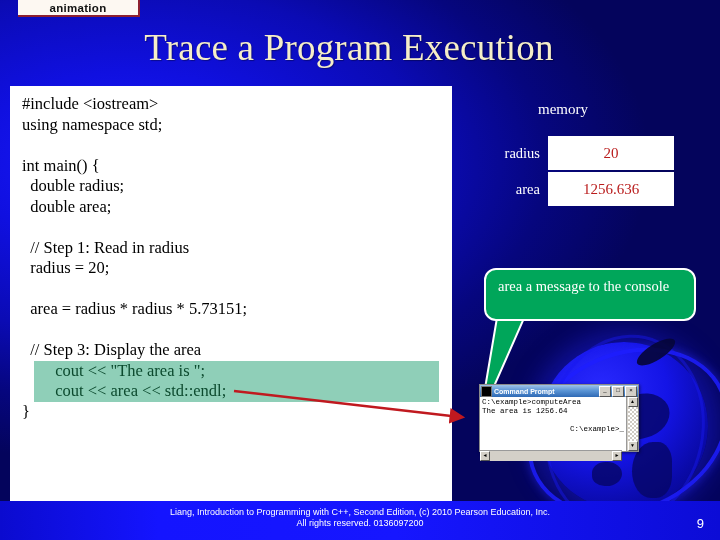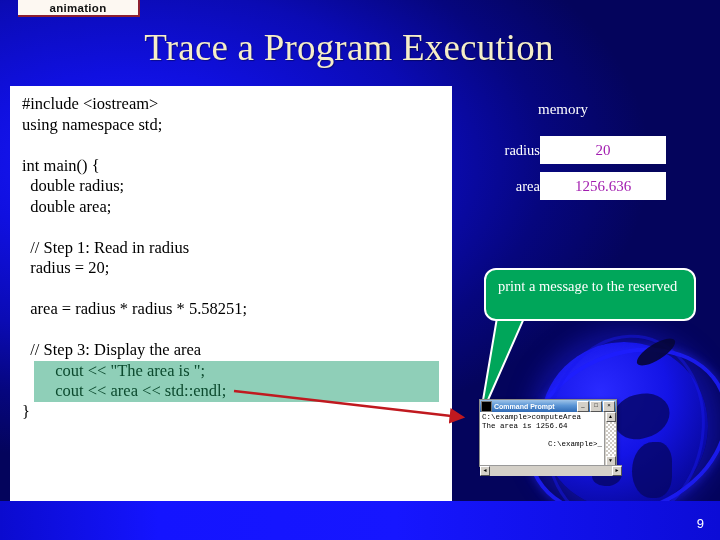--- a/index.html
+++ b/index.html
@@ -157,27 +157,28 @@
   .mem-row-area   { left: 470px; top: 172px; }
   .mem-name {
     width: 66px;
     text-align: right;
     color: #ffffff;
     font-size: 14.5px;
     padding-left: 4px;
   }
   .mem-value {
     width: 126px;
-    height: 28px;
+    height: 34px;
     background: #ffffff;
-    color: #a21caf;
+    color: #b91c1c;
     font-size: 15px;
     display: flex;
     align-items: center;
     justify-content: center;
+    margin-left: 8px;
   }
 
   
   .bubble {
     position: absolute;
     left: 484px; top: 268px;
     width: 212px;
     height: 53px;
     background: #00a65a;
     border: 2px solid #ffffff;
@@ -201,22 +202,22 @@
     position: absolute;
     left: 232px; top: 385px;
     width: 240px;
     height: 40px;
     pointer-events: none;
   }
 
   
   .console-win {
     position: absolute;
-    left: 479px; top: 399px;
-    width: 138px;
+    left: 479px; top: 384px;
+    width: 160px;
     height: 68px;
     background: #d4d0c8;
     border: 1px solid #8a8a8a;
     box-sizing: border-box;
     box-shadow: 1px 1px 3px rgba(0,0,0,.5);
   }
   .console-title {
     height: 12px;
     background: linear-gradient(to bottom, #9ec3e8 0%, #5c96d6 45%, #2f6ab5 100%);
     display: flex;
@@ -358,21 +359,21 @@
         <div class="code-line">#include &lt;iostream&gt;</div>
         <div class="code-line">using namespace std;</div>
         <div class="code-line blank"></div>
         <div class="code-line">int main() {</div>
         <div class="code-line">  double radius;</div>
         <div class="code-line">  double area;</div>
         <div class="code-line blank"></div>
         <div class="code-line">  // Step 1: Read in radius</div>
         <div class="code-line">  radius = 20;</div>
         <div class="code-line blank"></div>
-        <div class="code-line">  area = radius * radius * 5.58251;</div>
+        <div class="code-line">  area = radius * radius * 5.73151;</div>
         <div class="code-line blank"></div>
         <div class="code-line">  // Step 3: Display the area</div>
         <div class="code-line code-hl">  cout &lt;&lt; "The area is ";</div>
         <div class="code-line code-hl">  cout &lt;&lt; area &lt;&lt; std::endl;</div>
         <div class="code-line">}</div>
       </div>
   </div>
 
   <div class="memory-label">memory</div>
 
@@ -383,21 +384,21 @@
   <div class="mem-row mem-row-area">
     <div class="mem-name">area</div>
     <div class="mem-value">1256.636</div>
   </div>
 
   <svg class="bubble-tail" viewBox="0 0 120 125">
     <polygon points="30,0 62,0 10,118" fill="#00a65a" stroke="#ffffff" stroke-width="2"></polygon>
   </svg>
 
   <div class="bubble">
-    <span>print a message to the reserved</span>
+    <span>area a message to the console</span>
   </div>
 
   <svg class="red-arrow" viewBox="0 0 240 40">
     <defs>
       <marker id="redhead" markerWidth="6" markerHeight="6" refX="4" refY="3" orient="auto">
         <path d="M0,0 L6,3 L0,6 z" fill="#c0191f"></path>
       </marker>
     </defs>
     <line x1="2" y1="6" x2="228" y2="32" stroke="#c0191f" stroke-width="2.6" marker-end="url(#redhead)"></line>
   </svg>
@@ -420,15 +421,19 @@
         <div class="scroll-btn">▼</div>
       </div>
       <div class="console-hbar">
         <div class="scroll-btn">◄</div>
         <div class="scroll-btn">►</div>
       </div>
     </div>
   </div>
 
   <div class="footer-band"></div>
+  <div class="footer-text">
+    <div>Liang, Introduction to Programming with C++, Second Edition, (c) 2010 Pearson Education, Inc.</div>
+    <div>All rights reserved. 0136097200</div>
+  </div>
   <div class="page-num">9</div>
 
 </div>
 
 </body></html>

